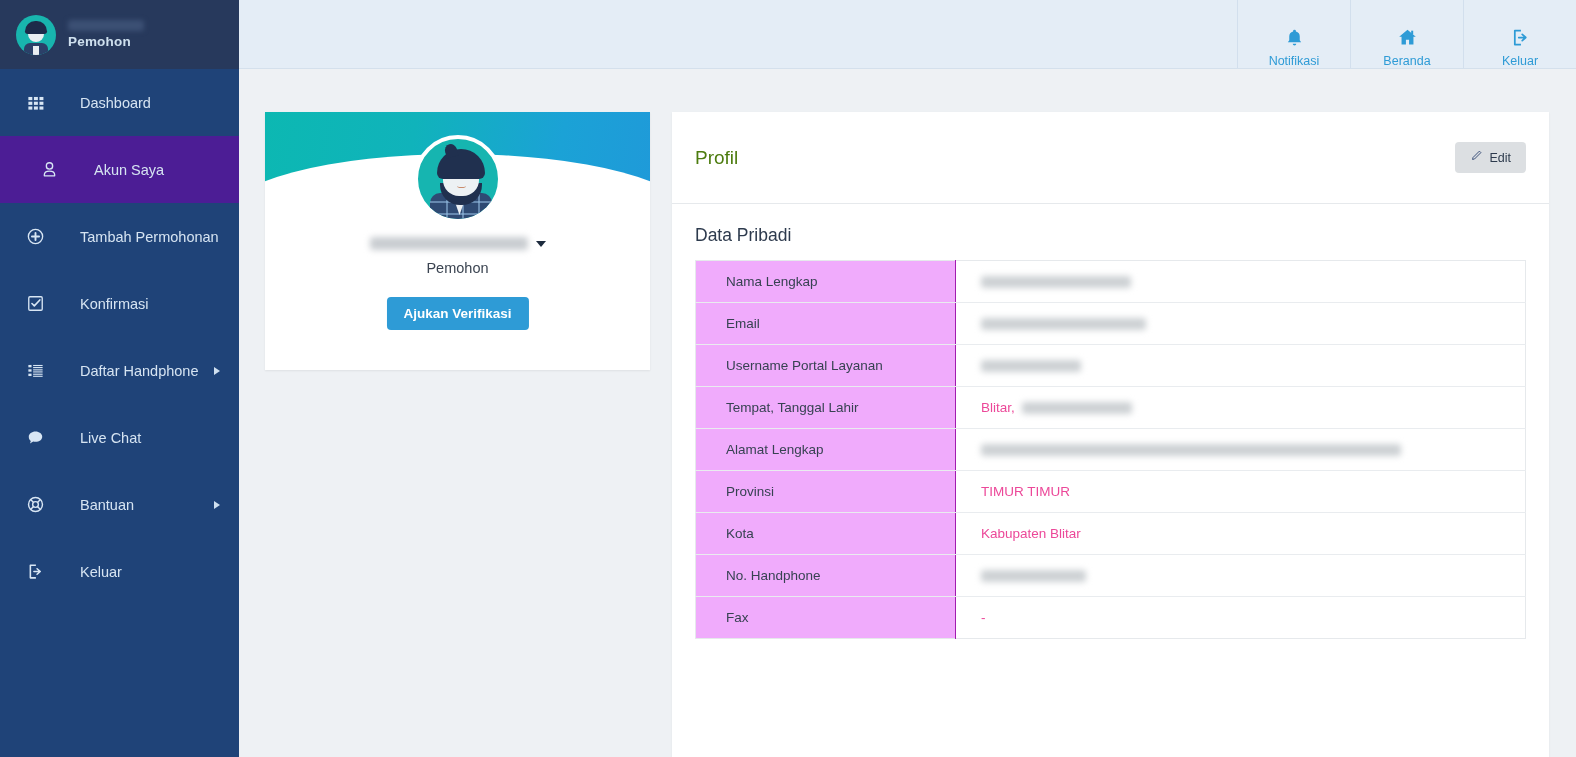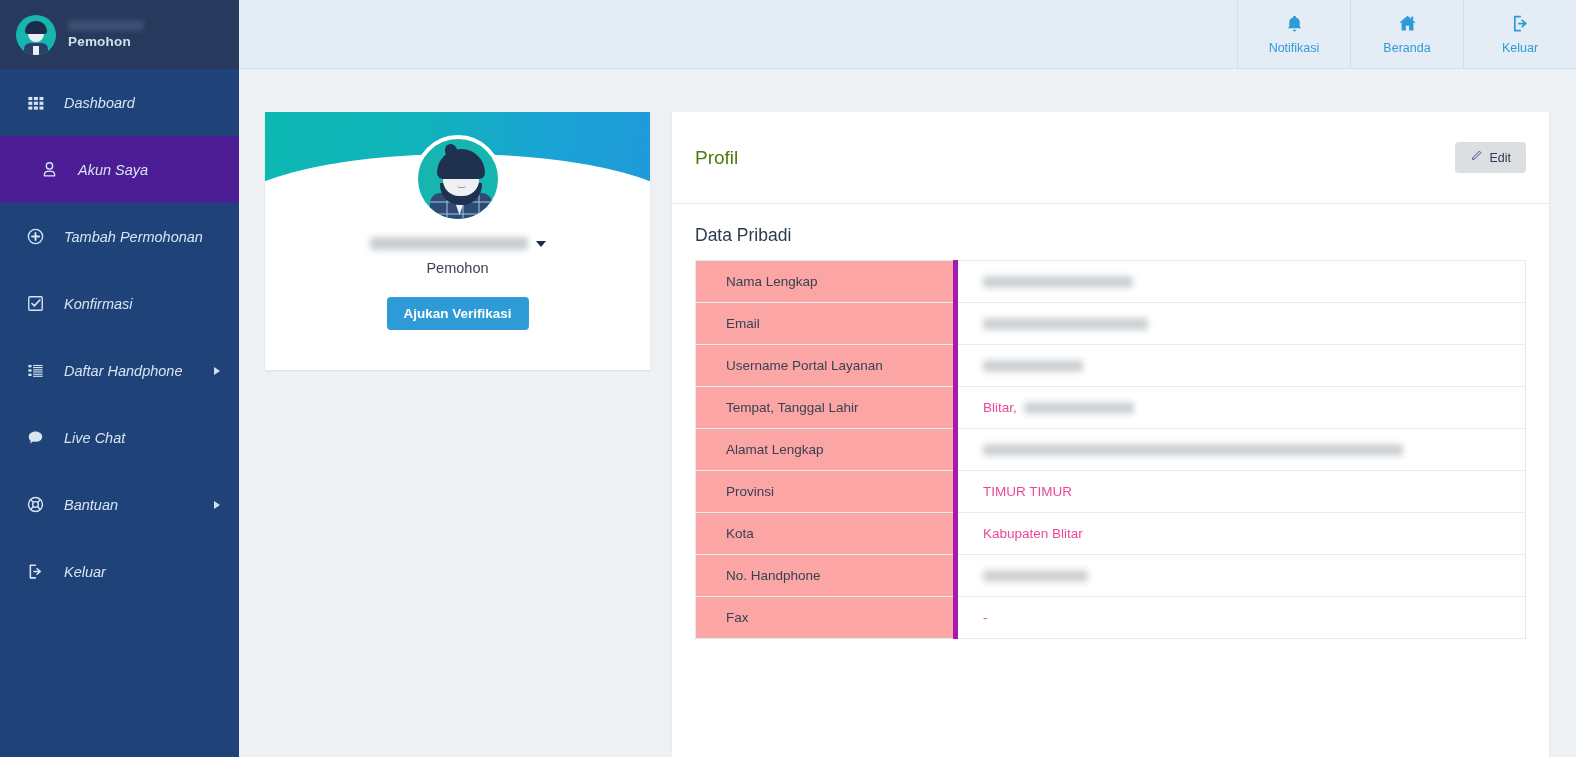--- a/index.html
+++ b/index.html
@@ -73,42 +73,42 @@
     font-size: 14.5px;
     position: relative;
     cursor: pointer;
   }
   .nav-item.active { background: #4c1d95; padding-left: 40px; }
   .nav-item .nav-ico {
     width: 30px; flex: 0 0 auto;
     display: flex; align-items: center; justify-content: flex-start;
     color: #d8e6f4;
   }
-  .nav-item .nav-lbl { margin-left: 8px; font-style: italic; }
+  .nav-item .nav-lbl { margin-left: 24px; }
   .nav-item .nav-caret {
     position: absolute; right: 19px; top: 50%;
     transform: translateY(-50%);
     width: 0; height: 0;
     border-left: 6px solid #cfe0f0;
     border-top: 4.5px solid transparent;
     border-bottom: 4.5px solid transparent;
   }
 
   
   #topbar {
     position: absolute; left: 239px; top: 0;
     width: 1337px; height: 69px;
     background: #e4edf6;
     display: flex; justify-content: flex-end;
     border-bottom: 1px solid #d4e0ec;
   }
   .tb-item {
     width: 113px; height: 68px;
     display: flex; flex-direction: column;
-    align-items: center; justify-content: center;
+    align-items: center; justify-content: flex-end;
     gap: 4px;
     border-left: 1px solid #d2dfed;
     color: #2e9bd6;
     font-size: 12.5px;
     cursor: pointer;
   }
   .tb-item .tb-ico { line-height: 1; color: #2e9bd6; }
 
   
   #profile-card {
@@ -254,22 +254,22 @@
   #data-table {
     width: 831px; margin: 0 23px;
     border: 1px solid #e6e9ec;
     border-collapse: collapse;
   }
   #data-table tr { height: 42px; }
   #data-table td { border-bottom: 1px solid #e9ecef; vertical-align: middle; }
   #data-table tr:last-child td { border-bottom: none; }
   .td-label {
     width: 260px;
-    background: #fca5a5;
-    border-right: 5px solid #a21caf;
+    background: #f0abfc;
+    border-right: 1px solid #a21caf;
     padding-left: 30px;
     font-size: 13.5px; color: #374252;
   }
   .td-value {
     padding-left: 25px;
     font-size: 13.5px; color: #ec4899;
   }
   .redact {
     display: inline-block;
     height: 12px; background: #cdd1d4;

